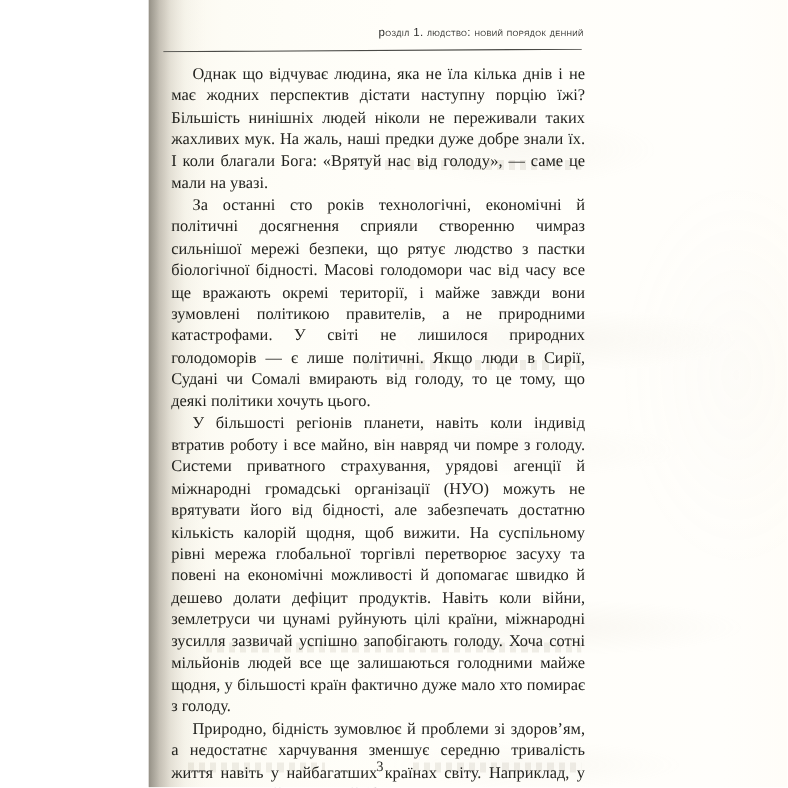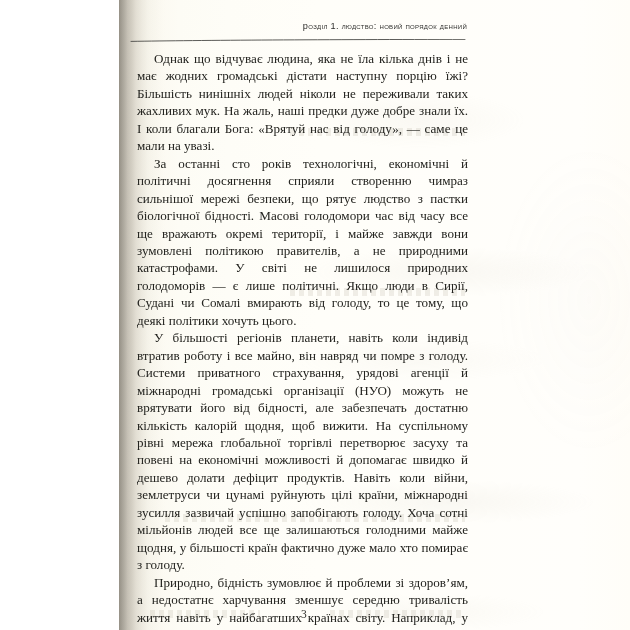--- a/index.html
+++ b/index.html
@@ -184,21 +184,21 @@
 
     <div class="running-head">Розділ 1. Людство: новий порядок денний</div>
 
     <div class="head-rule">
       <svg width="338" height="3" viewBox="0 0 338 3" xmlns="http://www.w3.org/2000/svg">
         <path d="M2 2.4 C 70 1.15, 200 0.55, 336 0.35" stroke="#4a4a46" stroke-width="0.9" fill="none" stroke-linecap="round"></path>
       </svg>
     </div>
 
     <div class="body-text">
-      <p>Однак що відчуває людина, яка не їла кілька днів і не має жодних громадські дістати наступну порцію їжі? Більшість нинішніх людей ніколи не переживали таких жахливих мук. На жаль, наші предки дуже добре знали їх. І коли благали Бога: «Врятуй нас від голоду», — саме це мали на увазі.</p>
+      <p>Однак що відчуває людина, яка не їла кілька днів і не має жодних перспектив дістати наступну порцію їжі? Більшість нинішніх людей ніколи не переживали таких жахливих мук. На жаль, наші предки дуже добре знали їх. І коли благали Бога: «Врятуй нас від голоду», — саме це мали на увазі.</p>
       <p>За останні сто років технологічні, економічні й політичні досягнення сприяли створенню чимраз сильнішої мережі безпеки, що рятує людство з пастки біологічної бідності. Масові голодомори час від часу все ще вражають окремі території, і майже завжди вони зумовлені політикою правителів, а не природними катастрофами. У світі не лишилося природних голодоморів — є лише політичні. Якщо люди в Сирії, Судані чи Сомалі вмирають від голоду, то це тому, що деякі політики хочуть цього.</p>
       <p>У більшості регіонів планети, навіть коли індивід втратив роботу і все майно, він навряд чи помре з голоду. Системи приватного страхування, урядові агенції й міжнародні громадські організації (НУО) можуть не врятувати його від бідності, але забезпечать достатню кількість калорій щодня, щоб вижити. На суспільному рівні мережа глобальної торгівлі перетворює засуху та повені на економічні можливості й допомагає швидко й дешево долати дефіцит продуктів. Навіть коли війни, землетруси чи цунамі руйнують цілі країни, міжнародні зусилля зазвичай успішно запобігають голоду. Хоча сотні мільйонів людей все ще залишаються голодними майже щодня, у більшості країн фактично дуже мало хто помирає з голоду.</p>
       <p>Природно, бідність зумовлює й проблеми зі здоров’ям, а недостатнє харчування зменшує середню тривалість життя навіть у найбагатших країнах світу. Наприклад, у Франції 6 мільйонів людей (близь-</p>
     </div>
 
     <div class="folio">
       <span>3</span>
     </div>
 
   </div>

